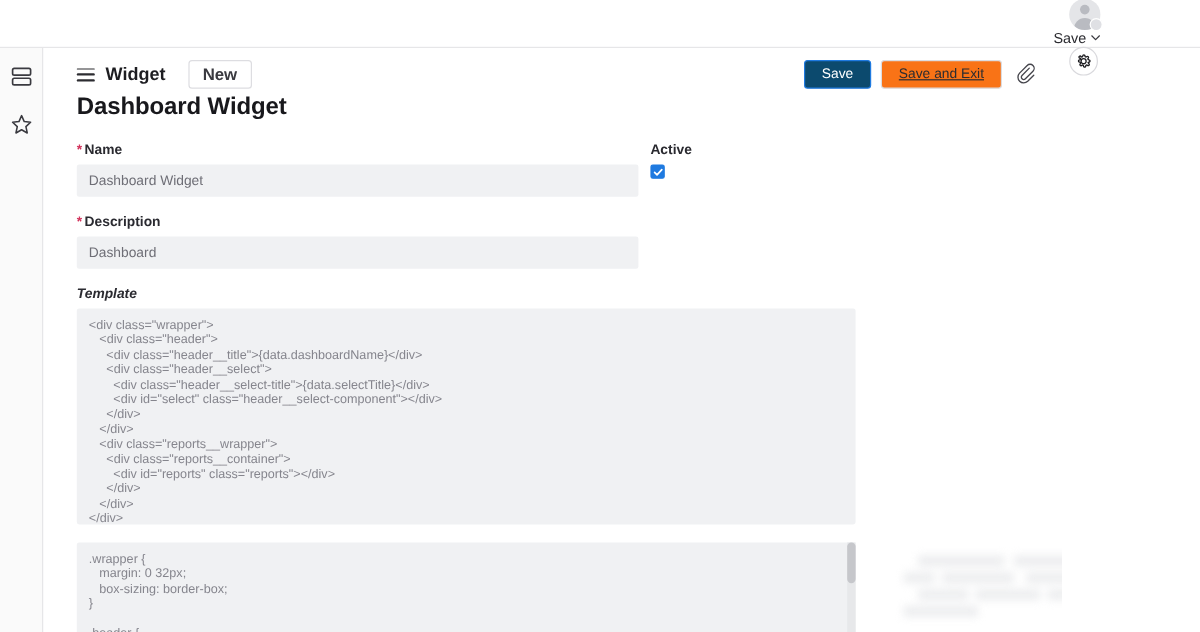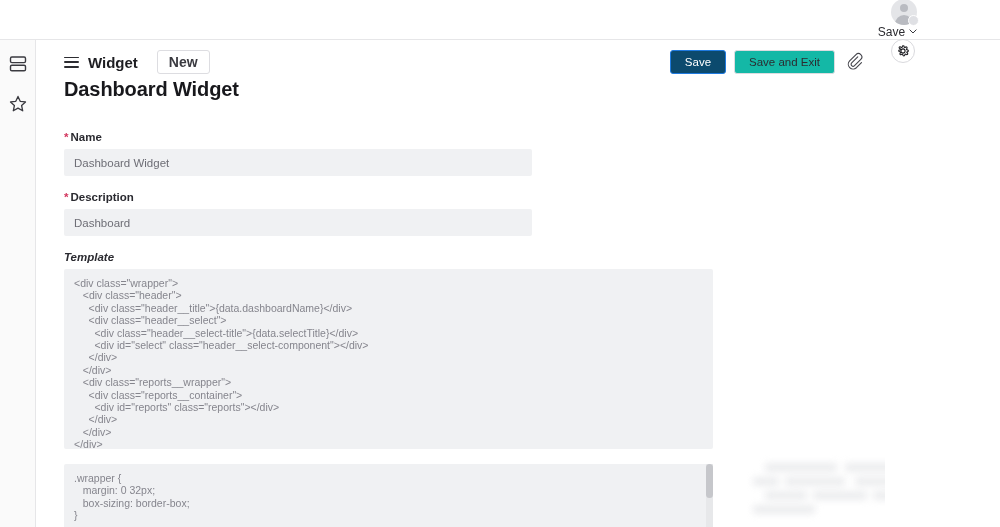--- a/index.html
+++ b/index.html
@@ -142,21 +142,21 @@
     border: 1px solid #dddde1; border-radius: 3px;
     padding: 3px 11px; background: #fff; font-weight: bold;
   }
   #header-actions { margin-left: auto; display: flex; align-items: center; gap: 8px; }
   .btn {
     font-family: "Liberation Sans", sans-serif;
     font-size: 11.5px; border-radius: 3px;
     padding: 5px 14px; cursor: pointer; white-space: nowrap;
   }
   .btn-primary { background: #0c4a6e; color: #fff; border: 1px solid #1f7ae0; font-weight: 400; }
-  .btn-default { background: #14b8a6; color: #2c2c31; border: 1px solid #dcdce0; }
+  .btn-default { background: #f97316; color: #2c2c31; border: 1px solid #dcdce0; text-decoration: underline; }
   #clip-btn { margin-left: 4px; width: 18px; height: 20px; display: block; }
 
   #page-heading {
     padding: 6px 0 0 27px;
     font-size: 20px; font-weight: 700; color: #18181c;
     letter-spacing: -0.1px;
   }
 
   #form-body { padding: 18px 0 0 27px; position: relative; }
 
@@ -166,21 +166,21 @@
   }
   .req { color: #d2335c; font-weight: 700; margin-right: 2px; }
 
   .text-input {
     width: 468px; height: 27px;
     background: #f0f1f3; border: none; border-radius: 2px;
     font-family: "Liberation Sans", sans-serif;
     font-size: 11.5px; color: #6e6e76;
     padding: 0 10px; outline: none; display: block;
   }
-  .field-row { margin-bottom: 15px; margin-top: 12px; }
+  .field-row { margin-bottom: 15px; }
 
   #active-block {
     position: absolute; left: 505px; top: 18px;
     width: 120px;
   }
   #active-check {
     width: 12px; height: 12px; border-radius: 2px;
     background: #1f7ae0; border: 1px solid #1f7ae0;
     display: flex; align-items: center; justify-content: center;
   }
@@ -306,20 +306,28 @@
       <input class="text-input" type="text" value="Dashboard Widget" style="">
     </div>
 
     <div class="field-row">
       <label class="field-label">
         <span class="req">*</span><span>Description</span>
       </label>
       <input class="text-input" type="text" value="Dashboard" style="">
     </div>
 
+    <div id="active-block">
+      <label class="field-label">Active</label>
+      <div id="active-check">
+        <svg viewBox="0 0 12 12">
+          <path d="M2 6.2 L4.7 8.9 L10 3.2" fill="none" stroke="#ffffff" stroke-width="1.9" stroke-linecap="round" stroke-linejoin="round"></path>
+        </svg>
+      </div>
+    </div>
 
     <div class="field-row">
       <label class="section-label">Template</label>
       <div id="template-area" class="code-area">&lt;div class="wrapper"&gt;
    &lt;div class="header"&gt;
      &lt;div class="header__title"&gt;{data.dashboardName}&lt;/div&gt;
      &lt;div class="header__select"&gt;
        &lt;div class="header__select-title"&gt;{data.selectTitle}&lt;/div&gt;
        &lt;div id="select" class="header__select-component"&gt;&lt;/div&gt;
      &lt;/div&gt;

